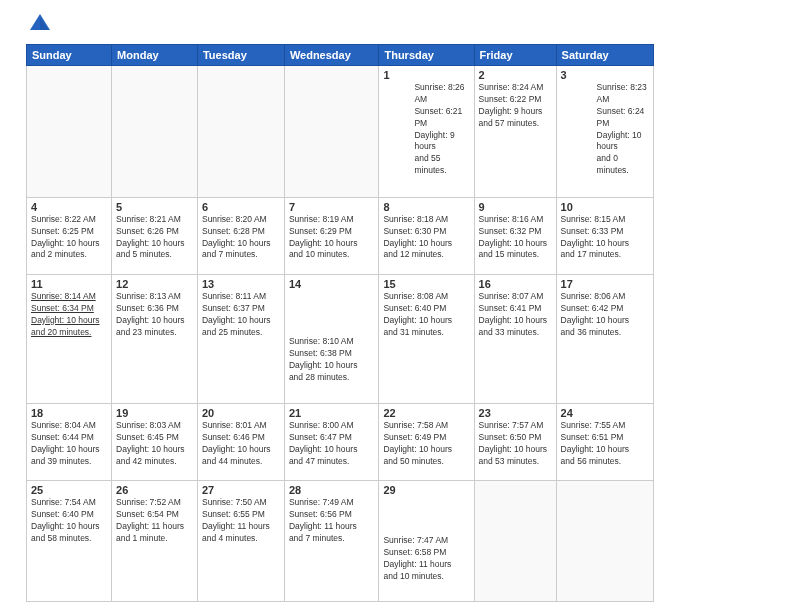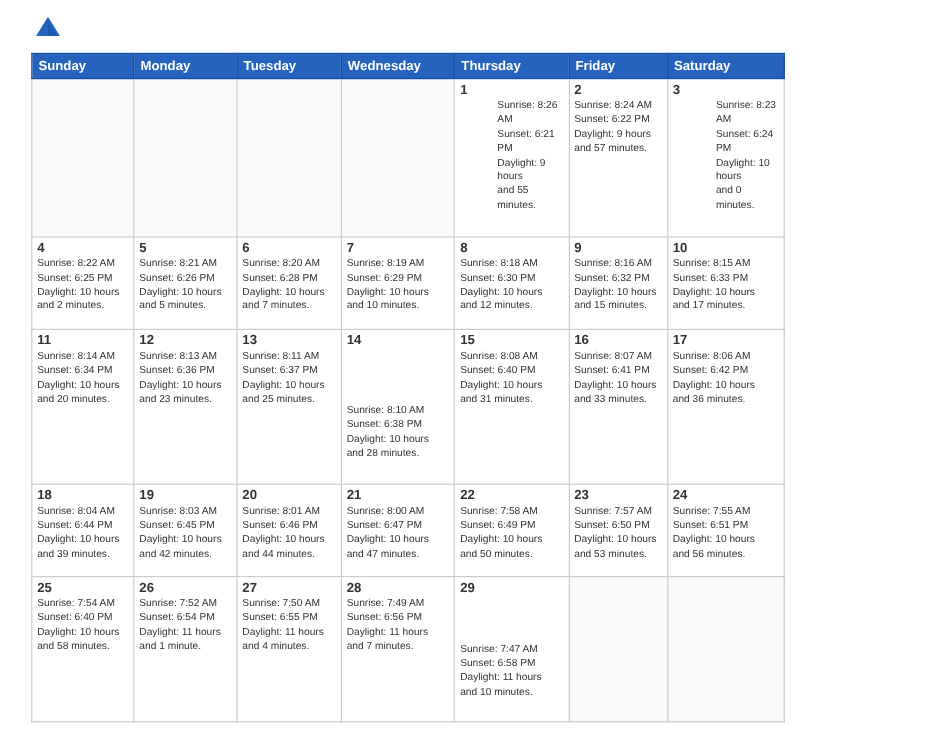--- a/index.html
+++ b/index.html
@@ -208,21 +208,21 @@
             <span class="day-number">10</span>
             <div class="day-info" style="white-space: pre-line;">Sunrise: 8:15 AM
 Sunset: 6:33 PM
 Daylight: 10 hours
 and 17 minutes.</div>
           </td>
         </tr>
         <tr>
           <td>
             <span class="day-number">11</span>
-            <div class="day-info" style="white-space: pre-line;">Sunrise: 8:14 AM
+            <div class="day-info" style="white-space: pre-line; text-decoration: underline;">Sunrise: 8:14 AM
 Sunset: 6:34 PM
 Daylight: 10 hours
 and 20 minutes.</div>
           </td>
           <td>
             <span class="day-number">12</span>
             <div class="day-info" style="white-space: pre-line;">Sunrise: 8:13 AM
 Sunset: 6:36 PM
 Daylight: 10 hours
 and 23 minutes.</div>

